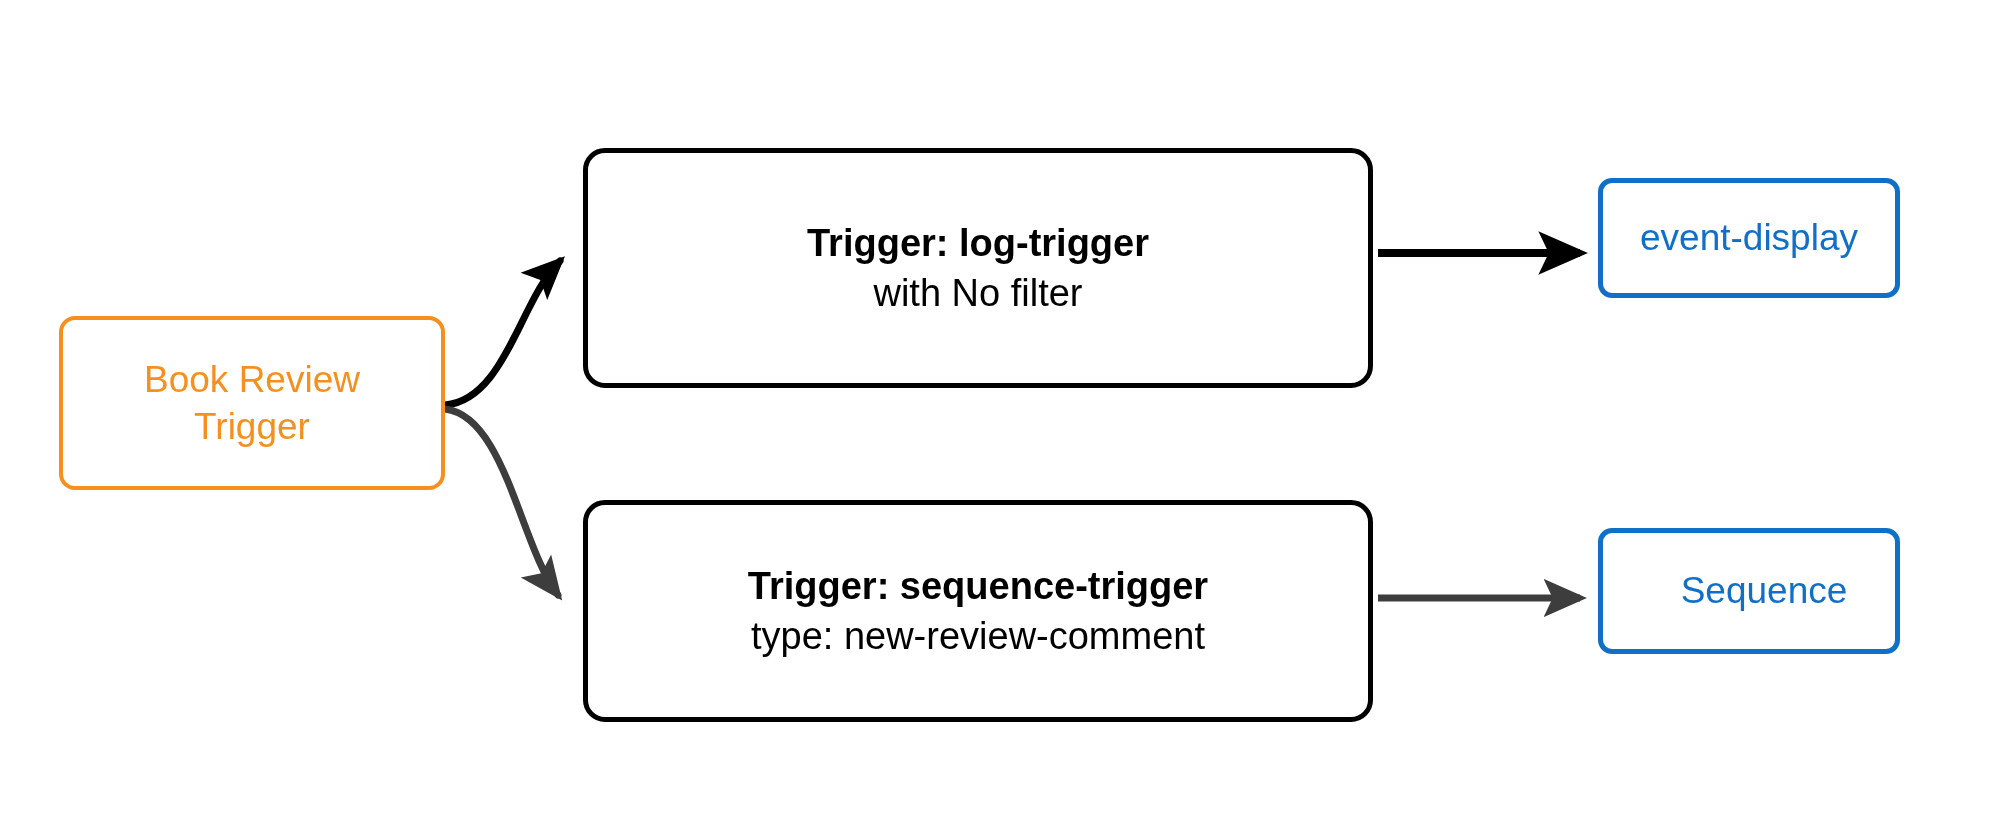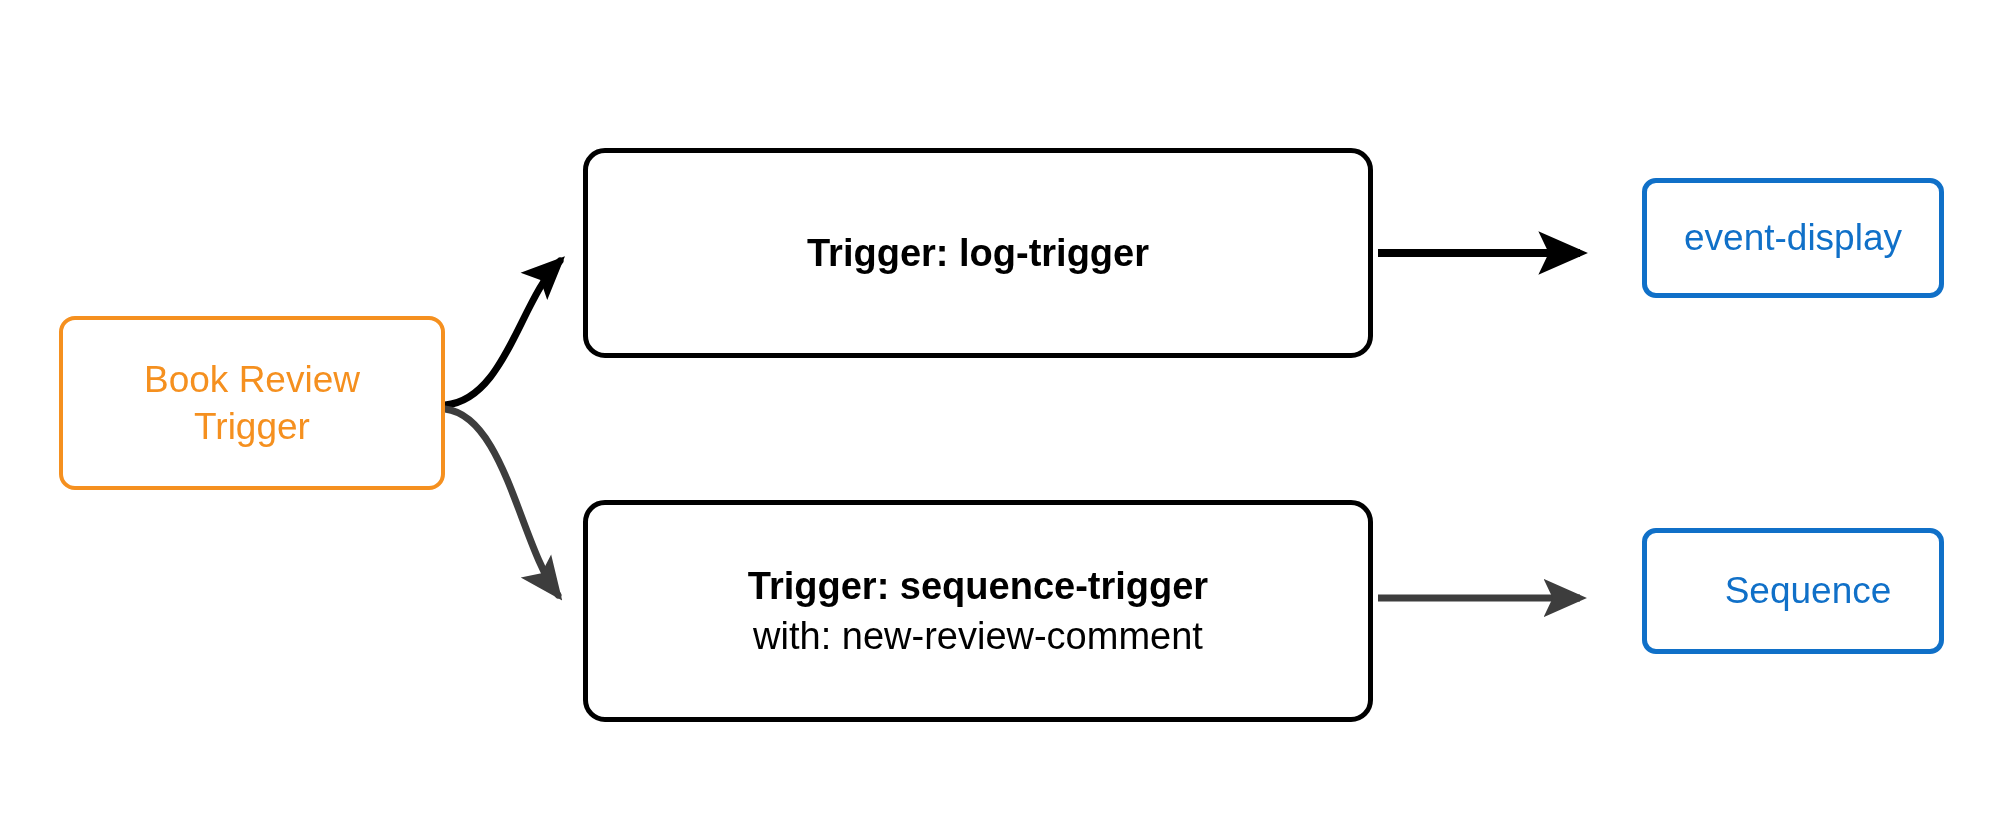--- a/index.html
+++ b/index.html
@@ -56,21 +56,21 @@
   
   .node-trigger {
     left: 583px;
     width: 790px;
     border: 5px solid #000000;
     border-radius: 22px;
     color: #000000;
   }
   .node-trigger-log {
     top: 148px;
-    height: 210px;
+    height: 240px;
   }
   .node-trigger-sequence {
     top: 500px;
     height: 222px;
   }
   .node-trigger .title {
     font-size: 38px;
     font-weight: 700;
     line-height: 1.22;
     white-space: nowrap;
@@ -85,21 +85,20 @@
   
   .node-sink {
     left: 1598px;
     width: 302px;
     border: 5px solid #1070C8;
     border-radius: 14px;
     color: #1070C8;
     font-size: 37px;
     font-weight: 400;
     white-space: nowrap;
-    margin-left: 44px;
   }
   .node-sink-event {
     top: 178px;
     height: 120px;
   }
   .node-sink-sequence {
     top: 528px;
     height: 126px;
     padding-left: 30px;
   }
@@ -128,25 +127,26 @@
     <path d="M 1378 598 L 1580 598" fill="none" stroke="#3D3D3D" stroke-width="7" stroke-linecap="butt" marker-end="url(#arrow-gray)"></path>
   </svg>
 
   <div class="node node-broker">
     <span class="line">Book Review</span>
     <span class="line">Trigger</span>
   </div>
 
   <div class="node node-trigger node-trigger-log">
     <span class="title">Trigger: log-trigger</span>
+    <span class="subtitle">with No filter</span>
   </div>
 
   <div class="node node-trigger node-trigger-sequence">
     <span class="title">Trigger: sequence-trigger</span>
-    <span class="subtitle">with: new-review-comment</span>
+    <span class="subtitle">type: new-review-comment</span>
   </div>
 
   <div class="node node-sink node-sink-event">
     <span>event-display</span>
   </div>
 
   <div class="node node-sink node-sink-sequence">
     <span>Sequence</span>
   </div>
 

